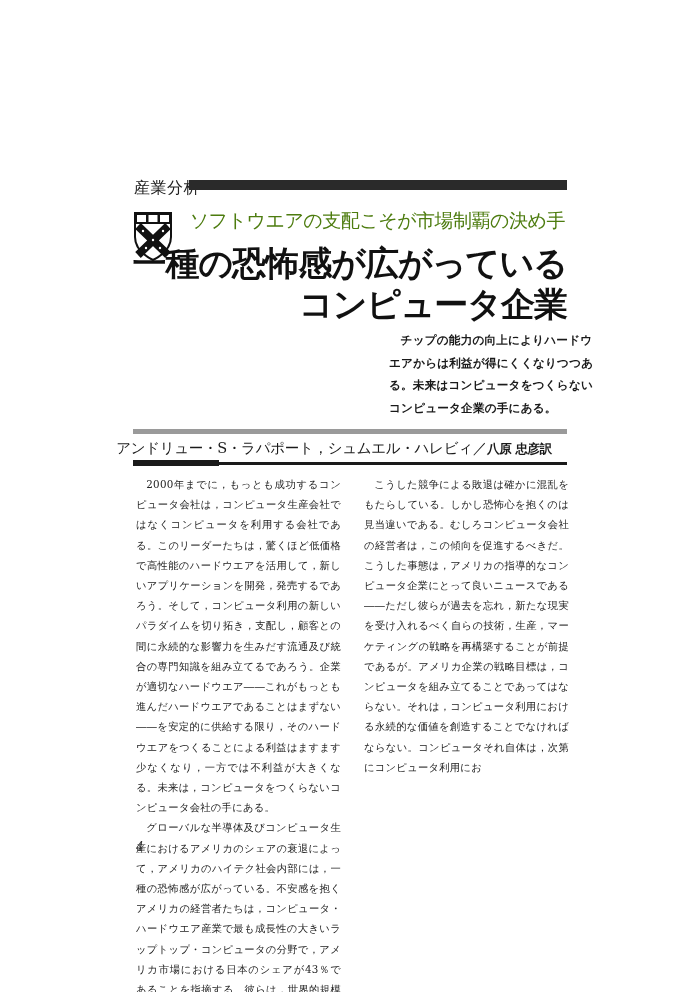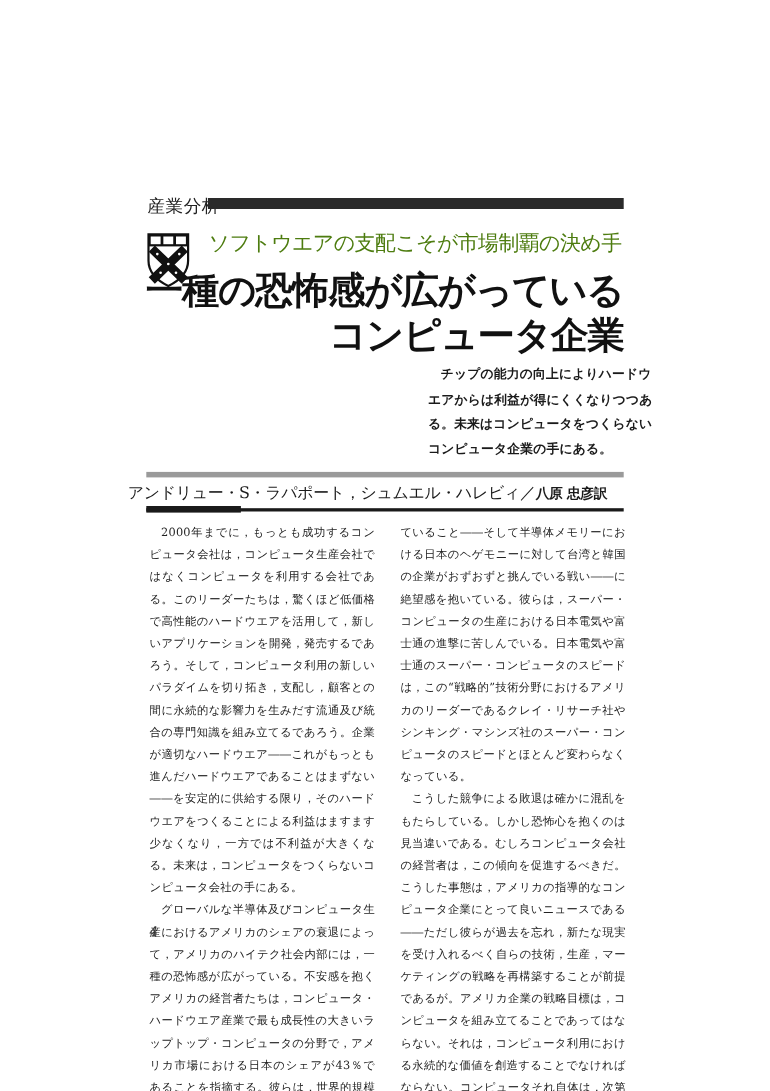--- a/index.html
+++ b/index.html
@@ -69,17 +69,16 @@
 </div>
 <div class="abs rule-black-thin"></div>
 <div class="abs rule-black-thick"></div>
 
 <div class="abs col col-left">
   <p class="indent">2000年までに，もっとも成功するコンピュータ会社は，コンピュータ生産会社ではなくコンピュータを利用する会社である。このリーダーたちは，驚くほど低価格で高性能のハードウエアを活用して，新しいアプリケーションを開発，発売するであろう。そして，コンピュータ利用の新しいパラダイムを切り拓き，支配し，顧客との間に永続的な影響力を生みだす流通及び統合の専門知識を組み立てるであろう。企業が適切なハードウエア――これがもっとも進んだハードウエアであることはまずない――を安定的に供給する限り，そのハードウエアをつくることによる利益はますます少なくなり，一方では不利益が大きくなる。未来は，コンピュータをつくらないコンピュータ会社の手にある。</p>
   <p class="indent">グローバルな半導体及びコンピュータ生産におけるアメリカのシェアの衰退によって，アメリカのハイテク社会内部には，一種の恐怖感が広がっている。不安感を抱くアメリカの経営者たちは，コンピュータ・ハードウエア産業で最も成長性の大きいラップトップ・コンピュータの分野で，アメリカ市場における日本のシェアが43％であることを指摘する。彼らは，世界的規模でのDRAM生産を日本が支配し</p>
 </div>
 
 <div class="abs col col-right">
-  <p>ていること――そして半導体メモリーにおける日本のヘゲモニーに対して台湾と韓国の企業がおずおずと挑んでいる戦い――に絶望感を抱いている。彼らは，スーパー・コンピュータの生産における日本電気や富士通の進撃に苦しんでいる。日本電気や富士通のスーパー・コンピュータのスピードは，この“戦略的”技術分野におけるアメリカのリーダーであるクレイ・リサーチ社やシンキング・マシンズ社のスーパー・コンピュータのスピードとほとんど変わらなくなっている。</p>
   <p class="indent">こうした競争による敗退は確かに混乱をもたらしている。しかし恐怖心を抱くのは見当違いである。むしろコンピュータ会社の経営者は，この傾向を促進するべきだ。こうした事態は，アメリカの指導的なコンピュータ企業にとって良いニュースである――ただし彼らが過去を忘れ，新たな現実を受け入れるべく自らの技術，生産，マーケティングの戦略を再構築することが前提であるが。アメリカ企業の戦略目標は，コンピュータを組み立てることであってはならない。それは，コンピュータ利用における永続的な価値を創造することでなければならない。コンピュータそれ自体は，次第にコンピュータ利用にお</p>
 </div>
 
 <div class="abs page-num">4</div>
 
 </body></html>

